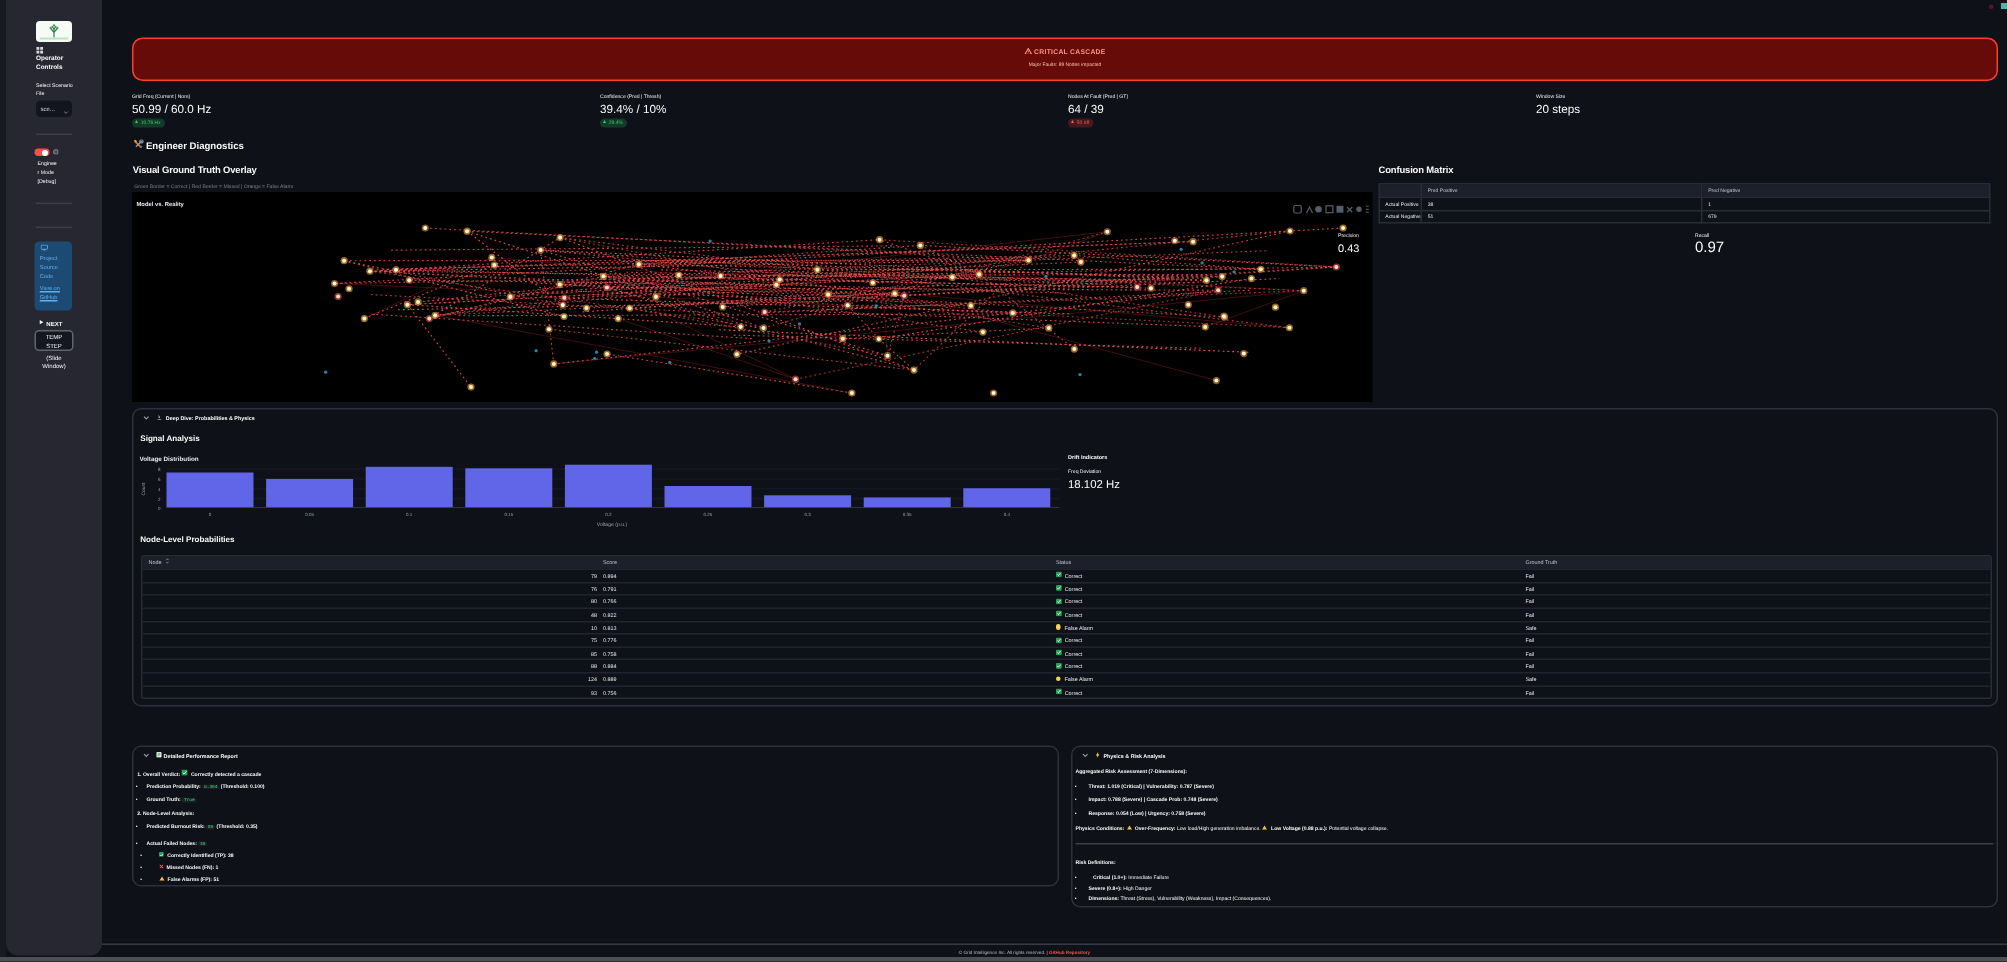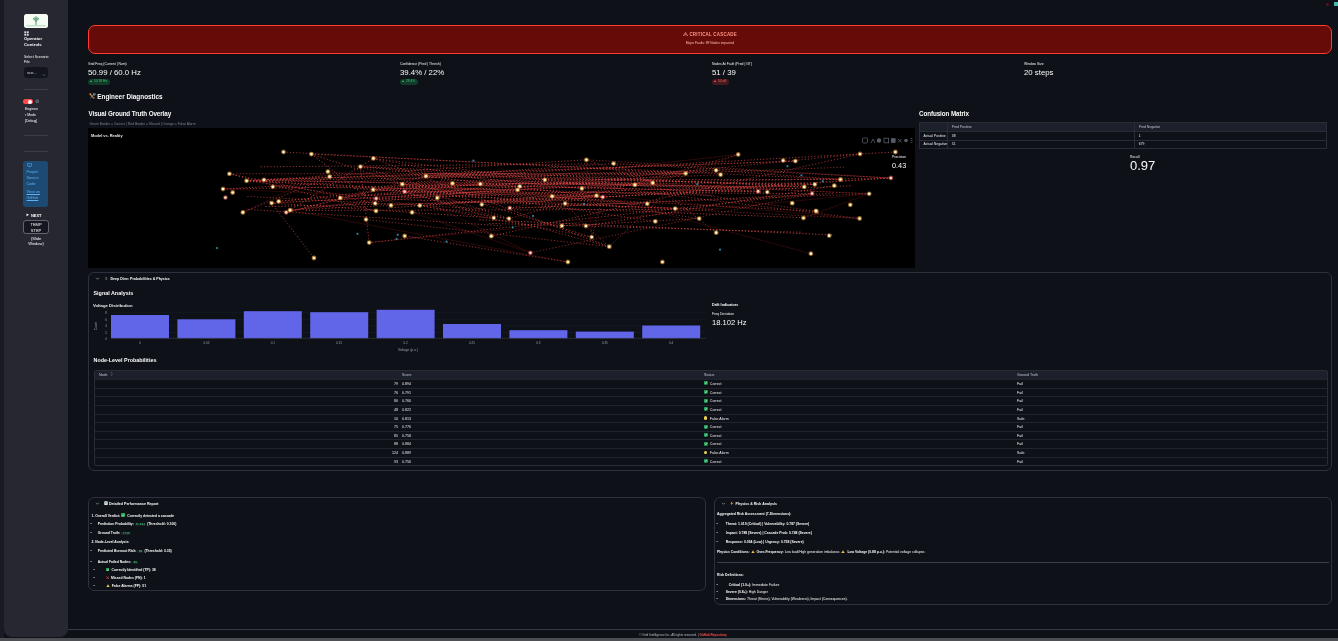--- a/index.html
+++ b/index.html
@@ -102,26 +102,26 @@
         </svg> CRITICAL CASCADE</div>
       <div class="t2">Major Faults: 89 Nodes impacted</div>
     </div>
   <div class="abs" style="left:20px; top:63px;">
       <div class="mlabel">Grid Freq (Current | Nom)</div>
       <div class="mvalue">50.99 / 60.0 Hz</div>
       <span class="badge up"><span style="display:inline-block;width:0;height:0;border-left:1.6px solid transparent;border-right:1.6px solid transparent;border-bottom:2.8px solid #35cf68;vertical-align:0.4px;margin-right:1.5px;"></span>10.76 Hz</span>
     </div>
   <div class="abs" style="left:332px; top:63px;">
       <div class="mlabel">Confidence (Pred | Thresh)</div>
-      <div class="mvalue">39.4% / 22%</div>
+      <div class="mvalue">39.4% / 10%</div>
       <span class="badge up"><span style="display:inline-block;width:0;height:0;border-left:1.6px solid transparent;border-right:1.6px solid transparent;border-bottom:2.8px solid #35cf68;vertical-align:0.4px;margin-right:1.5px;"></span>29.4%</span>
     </div>
   <div class="abs" style="left:644px; top:63px;">
       <div class="mlabel">Nodes At Fault (Pred | GT)</div>
-      <div class="mvalue">51 / 39</div>
+      <div class="mvalue">64 / 39</div>
       <span class="badge down"><span style="display:inline-block;width:0;height:0;border-left:1.6px solid transparent;border-right:1.6px solid transparent;border-bottom:2.8px solid #ff5a54;vertical-align:0.4px;margin-right:1.5px;"></span>50 off</span>
     </div>
   <div class="abs" style="left:956px; top:63px;">
       <div class="mlabel">Window Size</div>
       <div class="mvalue">20 steps</div>
     </div>
   <div class="abs" style="left:21px; top:92.6px; font-size:6.4px; font-weight:700;"><svg style="vertical-align:-0.5px;" width="6.5" height="6.5" viewBox="0 0 6.5 6.5">
         <path d="M1 1.2 L4.6 4.8" stroke="#c77b35" stroke-width="1.1"></path>
         <rect x="0.4" y="0.4" width="1.8" height="1.4" fill="#e6a23c" transform="rotate(45 1.3 1.1)"></rect>
         <path d="M5.5 1 L1.6 4.9" stroke="#9aa0ab" stroke-width="0.9"></path>
@@ -488,21 +488,21 @@
           </tr>
     </tbody>
       </table>
   </div>
   <div class="abs" style="left:824px; top:155.5px;">
       <div class="mlabel">Precision</div>
       <div class="mvalue" style="font-size:7.3px; margin-top:2.6px;">0.43</div>
     </div>
   <div class="abs" style="left:1062px; top:155.5px;">
       <div class="mlabel">Recall</div>
-      <div class="mvalue" style="font-size:13px; margin-top:2.6px;">0.97</div>
+      <div class="mvalue" style="font-size:10px; margin-top:2.6px;">0.97</div>
     </div>
   <div class="expander" style="left:20px; top:272px; width:1244px; height:199px;">
     <div class="exph"><svg style="vertical-align:-1px;margin-right:4px;" width="5" height="5" viewBox="0 0 5 5">
           <path d="M1 1.8 L2.5 3.3 L4 1.8" stroke="#9aa0ab" stroke-width="0.7" fill="none"></path>
         </svg><svg style="vertical-align:-0.4px;margin-right:2.5px;" width="4.5" height="4.5" viewBox="0 0 4.5 4.5">
           <path d="M1.6 0.5 L2.8 2.2 L1.9 3 Z" fill="#b9c2cc"></path>
           <path d="M0.7 4 Q2.2 2.8 3.8 4 Z" fill="#8d99a6"></path>
           <rect x="0.5" y="3.9" width="3.5" height="0.6" fill="#6f7a87"></rect>
         </svg>Deep Dive: Probabilities &amp; Physics</div>
     <div class="hsub2" style="left:4.5px; top:17px;">Signal Analysis</div>

